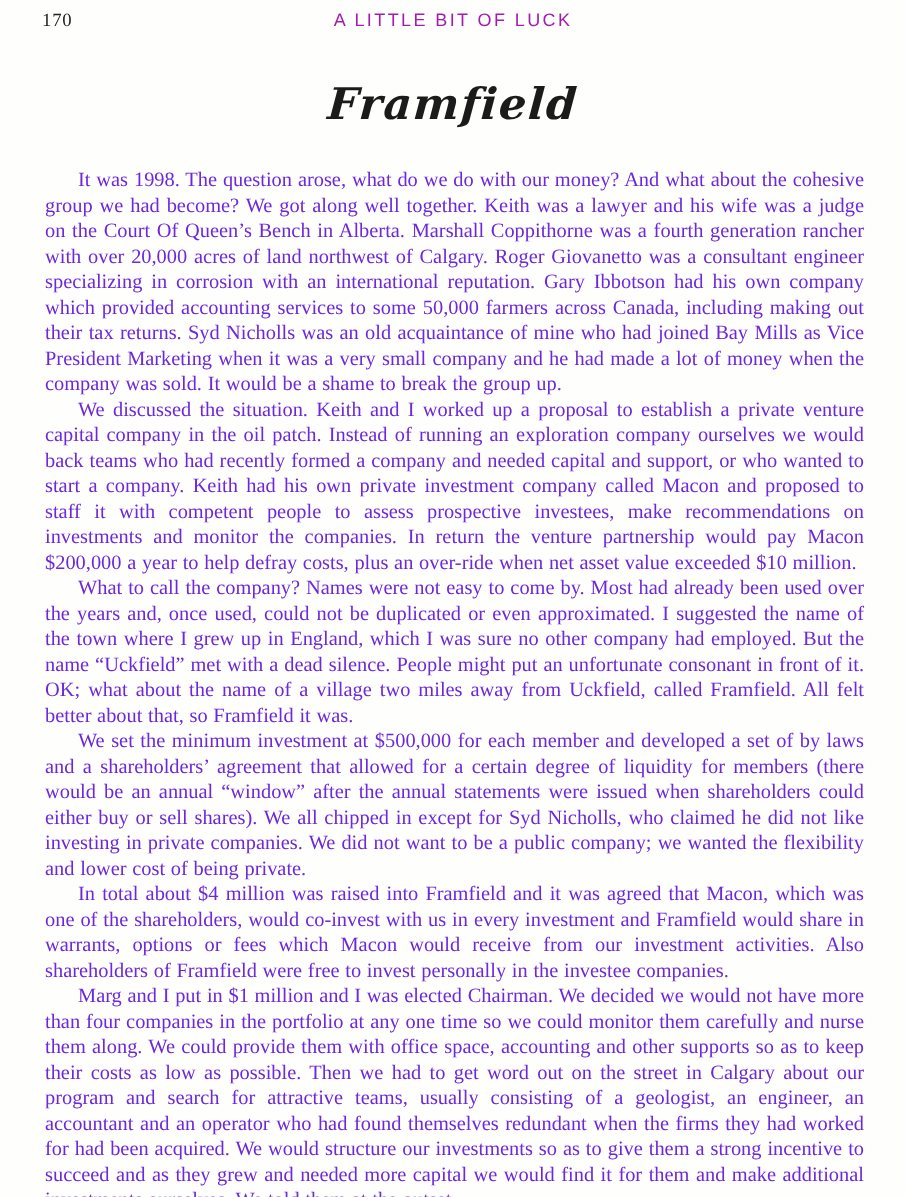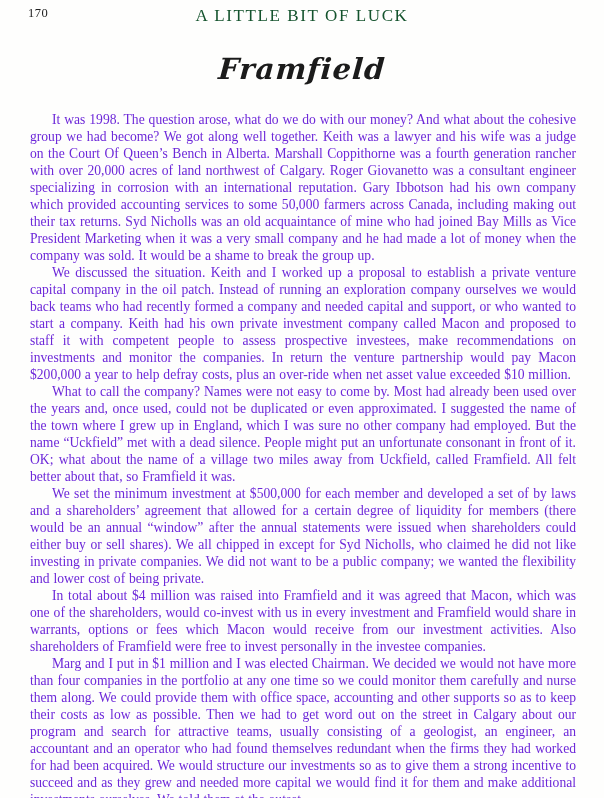--- a/index.html
+++ b/index.html
@@ -31,24 +31,24 @@
     font-size: 12.5px;
     letter-spacing: 0.5px;
     color: #222;
   }
   .running-title {
     position: absolute;
     left: 0;
     width: 100%;
     top: 0;
     text-align: center;
-    font-family: Liberation Serif, serif;
-    font-size: 17px;
+    font-family: Liberation Sans, sans-serif;
+    font-size: 12px;
     letter-spacing: 1.6px;
-    color: #14532d;
+    color: #a21caf;
   }
   .chapter-title {
     position: absolute;
     top: 52px;
     left: 0;
     width: 100%;
     text-align: center;
     font-family: "DejaVu Serif", serif;
     font-style: italic;
     font-weight: 600;

